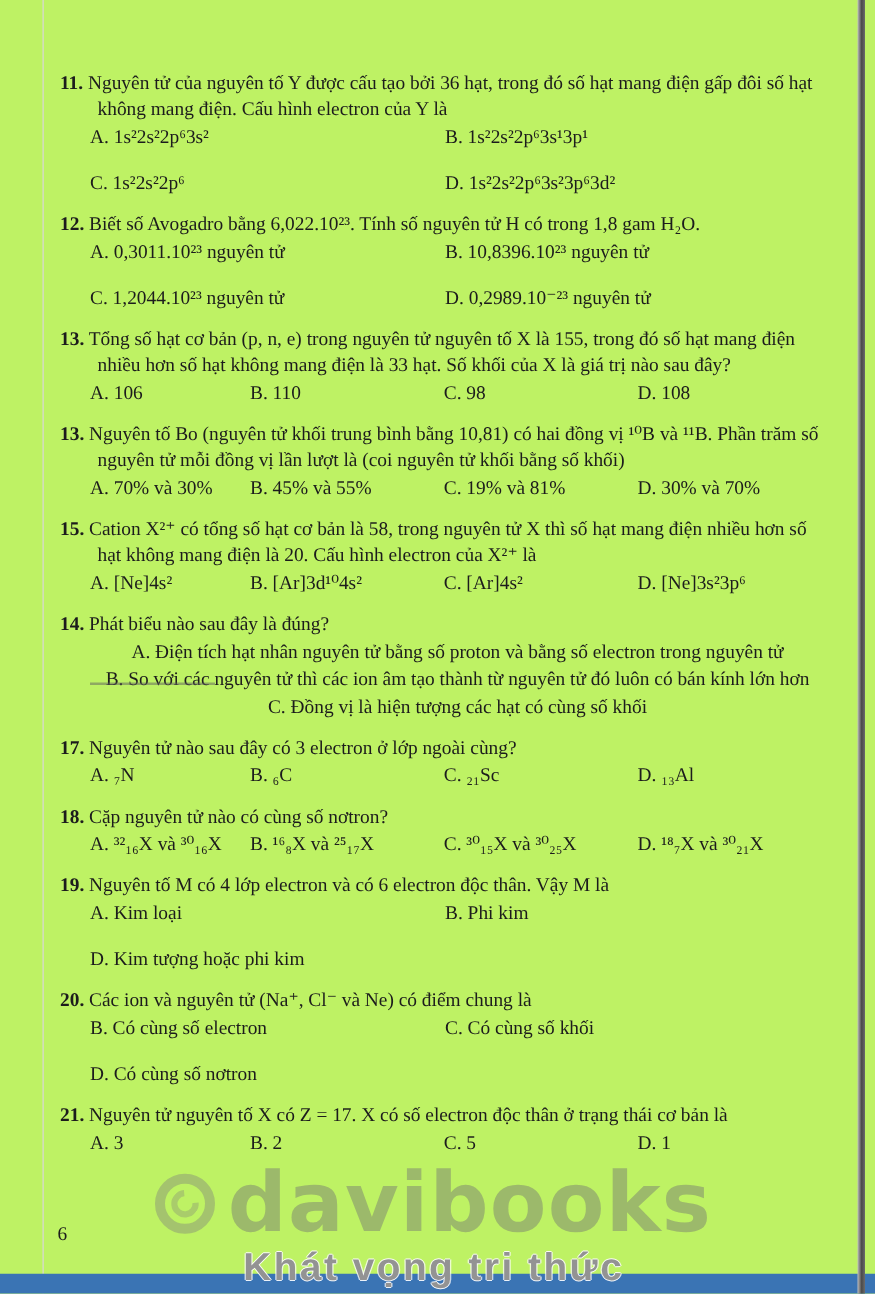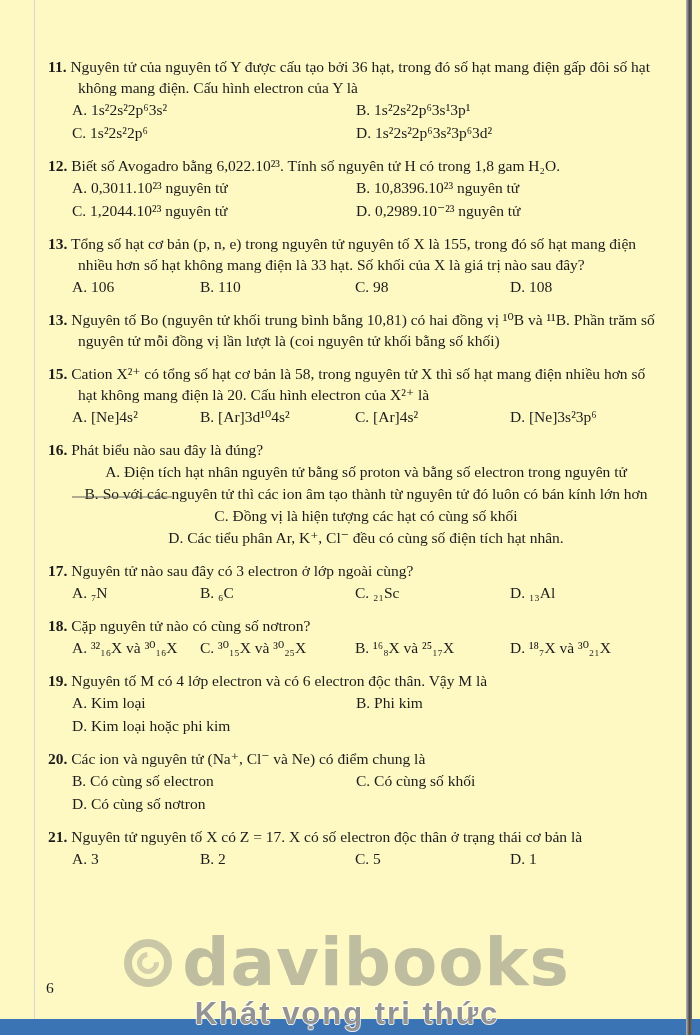--- a/index.html
+++ b/index.html
@@ -6,21 +6,21 @@
   * { margin:0; padding:0; box-sizing:border-box; }
   html,body { width:700px; }
   body {
     font-family:"Liberation Serif","DejaVu Serif",serif;
     color:#1c1c1c;
     background:#ffffff;
   }
   .page {
     position:relative;
     width:700px; height:1035px;
-    background:#fef9c3;
+    background:#bef264;
     overflow:hidden;
   }
   
   .left-rule {
     position:absolute; left:34px; top:0; bottom:0; width:1px;
     background:#d8d8d2;
   }
   
   .right-edge {
     position:absolute; left:686px; top:0; bottom:0; width:6px;
@@ -35,21 +35,21 @@
   }
   .content {
     position:absolute; top:56px; left:48px; width:612px;
     font-size:15.5px; line-height:21px;
     z-index:2;
   }
   .question { margin-bottom:12px; }
   .q-head { padding-left:30px; text-indent:-30px; }
   .q-num { font-weight:bold; }
   .opts { margin-left:24px; margin-top:1px; }
-  .opts.grid2 { display:grid; grid-template-columns:284px 1fr; row-gap:2px; }
+  .opts.grid2 { display:grid; grid-template-columns:284px 1fr; row-gap:16px; }
   .opts.row4  { display:grid; grid-template-columns:128px 155px 155px 1fr; }
   .opts.stack .option { margin-bottom:1px;text-align:center; }
   .option { position:relative; }
   
   #question-list .question:nth-child(6) .opts .option:nth-child(2)::after {
     content:""; position:absolute; left:0; bottom:6px; width:100px; height:2px;
     background:rgba(95,95,95,.5);
   }
   
   .watermark {
@@ -115,63 +115,68 @@
         <div class="q-head"><span class="q-num">13.</span> <span class="q-text">Tổng số hạt cơ bản (p, n, e) trong nguyên tử nguyên tố X là 155, trong đó số hạt mang điện nhiều hơn số hạt không mang điện là 33 hạt. Số khối của X là giá trị nào sau đây?</span></div>
         <div class="opts row4">
           <div class="option"><span class="opt-label">A.</span> <span class="opt-text">106</span></div>
           <div class="option"><span class="opt-label">B.</span> <span class="opt-text">110</span></div>
           <div class="option"><span class="opt-label">C.</span> <span class="opt-text">98</span></div>
           <div class="option"><span class="opt-label">D.</span> <span class="opt-text">108</span></div>
         </div>
       </div>
       <div class="question">
         <div class="q-head"><span class="q-num">13.</span> <span class="q-text">Nguyên tố Bo (nguyên tử khối trung bình bằng 10,81) có hai đồng vị ¹⁰B và ¹¹B. Phần trăm số nguyên tử mỗi đồng vị lần lượt là (coi nguyên tử khối bằng số khối)</span></div>
+        <div class="opts row4">
+          <div class="option"><span class="opt-label">A.</span> <span class="opt-text">70% và 30%</span></div>
+          <div class="option"><span class="opt-label">B.</span> <span class="opt-text">45% và 55%</span></div>
+          <div class="option"><span class="opt-label">C.</span> <span class="opt-text">19% và 81%</span></div>
+          <div class="option"><span class="opt-label">D.</span> <span class="opt-text">30% và 70%</span></div>
+        </div>
       </div>
       <div class="question">
         <div class="q-head"><span class="q-num">15.</span> <span class="q-text">Cation X²⁺ có tổng số hạt cơ bản là 58, trong nguyên tử X thì số hạt mang điện nhiều hơn số hạt không mang điện là 20. Cấu hình electron của X²⁺ là</span></div>
         <div class="opts row4">
           <div class="option"><span class="opt-label">A.</span> <span class="opt-text">[Ne]4s²</span></div>
           <div class="option"><span class="opt-label">B.</span> <span class="opt-text">[Ar]3d¹⁰4s²</span></div>
           <div class="option"><span class="opt-label">C.</span> <span class="opt-text">[Ar]4s²</span></div>
           <div class="option"><span class="opt-label">D.</span> <span class="opt-text">[Ne]3s²3p⁶</span></div>
         </div>
       </div>
       <div class="question">
-        <div class="q-head"><span class="q-num">16.</span> <span class="q-text">Phát biểu nào sau đây là đúng?</span></div>
+        <div class="q-head"><span class="q-num">14.</span> <span class="q-text">Phát biểu nào sau đây là đúng?</span></div>
         <div class="opts stack">
           <div class="option"><span class="opt-label">A.</span> <span class="opt-text">Điện tích hạt nhân nguyên tử bằng số proton và bằng số electron trong nguyên tử</span></div>
           <div class="option"><span class="opt-label">B.</span> <span class="opt-text">So với các nguyên tử thì các ion âm tạo thành từ nguyên tử đó luôn có bán kính lớn hơn</span></div>
           <div class="option"><span class="opt-label">C.</span> <span class="opt-text">Đồng vị là hiện tượng các hạt có cùng số khối</span></div>
-          <div class="option"><span class="opt-label">D.</span> <span class="opt-text">Các tiểu phân Ar, K⁺, Cl⁻ đều có cùng số điện tích hạt nhân.</span></div>
         </div>
       </div>
       <div class="question">
         <div class="q-head"><span class="q-num">17.</span> <span class="q-text">Nguyên tử nào sau đây có 3 electron ở lớp ngoài cùng?</span></div>
         <div class="opts row4">
           <div class="option"><span class="opt-label">A.</span> <span class="opt-text">₇N</span></div>
           <div class="option"><span class="opt-label">B.</span> <span class="opt-text">₆C</span></div>
           <div class="option"><span class="opt-label">C.</span> <span class="opt-text">₂₁Sc</span></div>
           <div class="option"><span class="opt-label">D.</span> <span class="opt-text">₁₃Al</span></div>
         </div>
       </div>
       <div class="question">
         <div class="q-head"><span class="q-num">18.</span> <span class="q-text">Cặp nguyên tử nào có cùng số nơtron?</span></div>
         <div class="opts row4">
           <div class="option"><span class="opt-label">A.</span> <span class="opt-text">³²₁₆X và ³⁰₁₆X</span></div>
+          <div class="option"><span class="opt-label">B.</span> <span class="opt-text">¹⁶₈X và ²⁵₁₇X</span></div>
           <div class="option"><span class="opt-label">C.</span> <span class="opt-text">³⁰₁₅X và ³⁰₂₅X</span></div>
-          <div class="option"><span class="opt-label">B.</span> <span class="opt-text">¹⁶₈X và ²⁵₁₇X</span></div>
           <div class="option"><span class="opt-label">D.</span> <span class="opt-text">¹⁸₇X và ³⁰₂₁X</span></div>
         </div>
       </div>
       <div class="question">
         <div class="q-head"><span class="q-num">19.</span> <span class="q-text">Nguyên tố M có 4 lớp electron và có 6 electron độc thân. Vậy M là</span></div>
         <div class="opts grid2">
           <div class="option"><span class="opt-label">A.</span> <span class="opt-text">Kim loại</span></div>
           <div class="option"><span class="opt-label">B.</span> <span class="opt-text">Phi kim</span></div>
-          <div class="option"><span class="opt-label">D.</span> <span class="opt-text">Kim loại hoặc phi kim</span></div>
+          <div class="option"><span class="opt-label">D.</span> <span class="opt-text">Kim tượng hoặc phi kim</span></div>
         </div>
       </div>
       <div class="question">
         <div class="q-head"><span class="q-num">20.</span> <span class="q-text">Các ion và nguyên tử (Na⁺, Cl⁻ và Ne) có điểm chung là</span></div>
         <div class="opts grid2">
           <div class="option"><span class="opt-label">B.</span> <span class="opt-text">Có cùng số electron</span></div>
           <div class="option"><span class="opt-label">C.</span> <span class="opt-text">Có cùng số khối</span></div>
           <div class="option"><span class="opt-label">D.</span> <span class="opt-text">Có cùng số nơtron</span></div>
         </div>
       </div>

